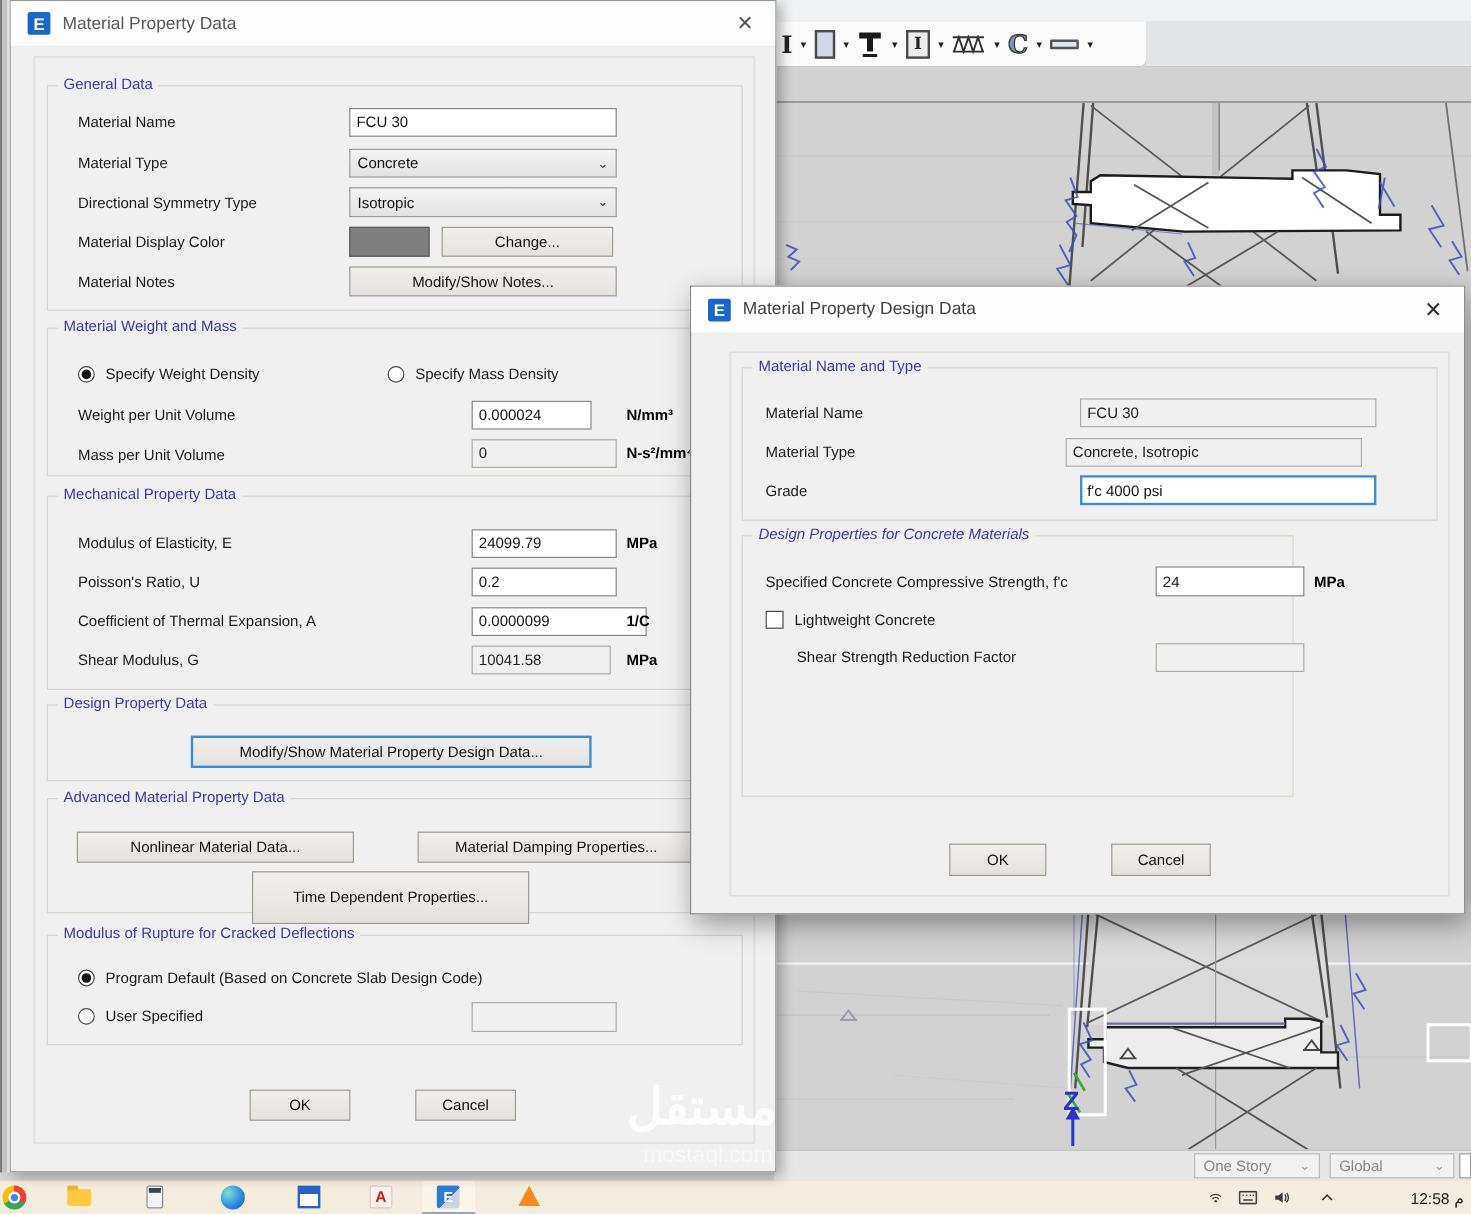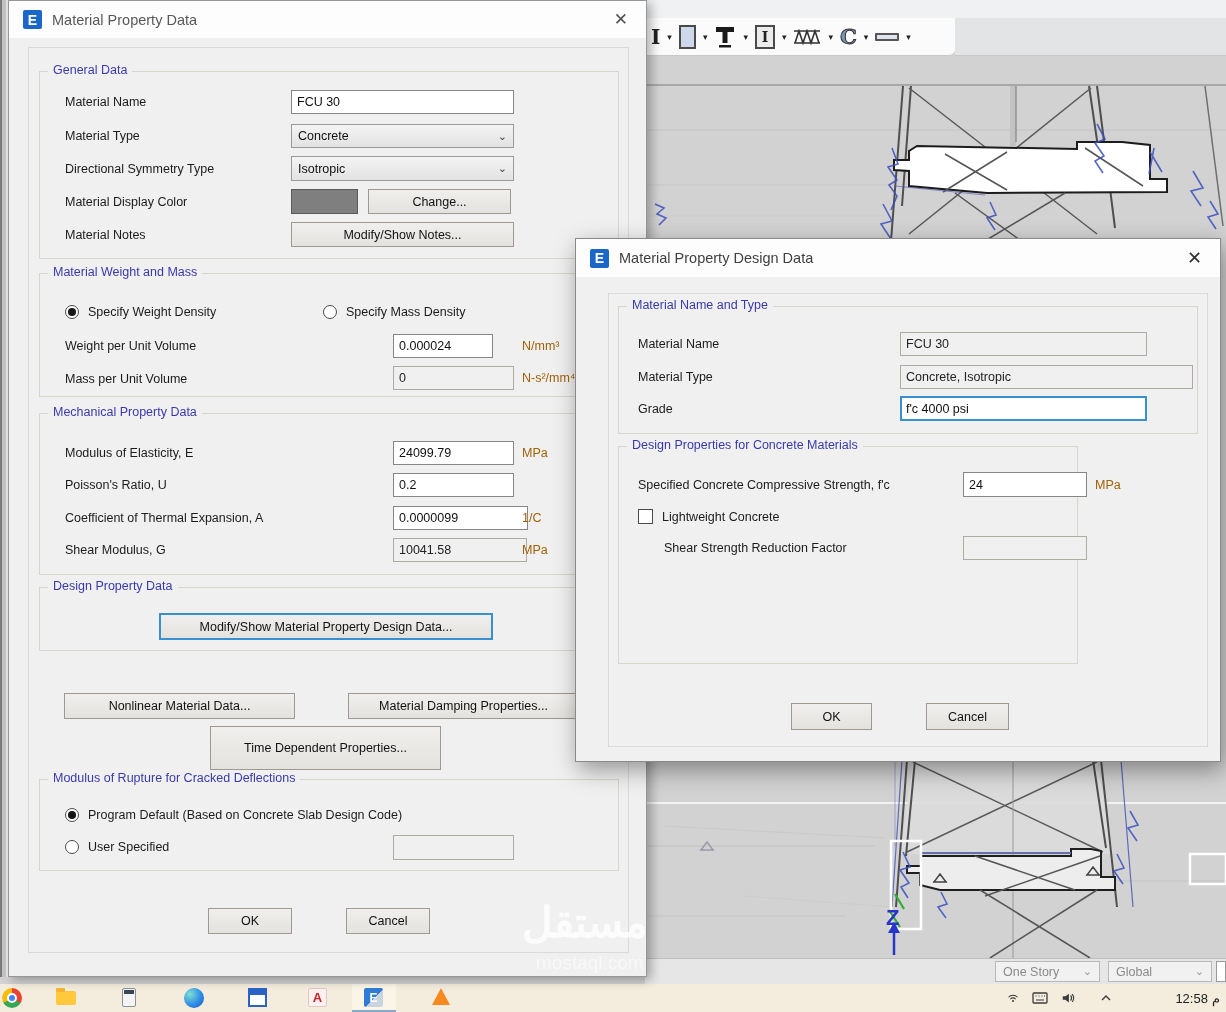--- a/index.html
+++ b/index.html
@@ -19,21 +19,21 @@
       background:linear-gradient(#f0efed,#e3e2df);border:1px solid #9e9a92;font-size:12.5px;color:#111;
       box-sizing:border-box;cursor:default;white-space:nowrap;}
   .bt.foc2{border:2px solid #3a8fd0;}
   .grp{position:absolute;border:1px solid #d8d5cd;box-sizing:border-box;}
   .gt{position:absolute;top:-9px;left:8px;background:#f0f0f0;padding:0 5px;color:#3939ac;
       font-size:12.5px;white-space:nowrap;}
   .rd{position:absolute;width:14px;height:14px;border:1px solid #4a4a4a;border-radius:50%;
       background:#fff;transform:translateY(-50%);box-sizing:border-box;}
   .rd.on::after{content:"";position:absolute;inset:2px;border-radius:50%;background:#161616;}
   .ck{position:absolute;width:15px;height:15px;border:1px solid #4a4a4a;background:#fff;box-sizing:border-box;}
-  .un{position:absolute;font-size:12.5px;color:#a16207;white-space:nowrap;transform:translateY(-50%);}
+  .un{position:absolute;font-size:12.5px;color:#000000;white-space:nowrap;transform:translateY(-50%);font-weight:bold;}
   
   .dlg{position:absolute;background:#f0f0f0;border:1px solid #979797;box-sizing:border-box;}
   .tbar{height:37px;background:#fdfdfd;display:flex;align-items:center;padding:0 14px;gap:10px;}
   .elogo{width:19px;height:19px;background:#1b66c9;color:#fff;font-weight:bold;font-size:14px;
          display:flex;align-items:center;justify-content:center;border-radius:2px;flex:0 0 auto;}
   .ttl{font-size:14.5px;color:#585858;}
   .xbtn{margin-left:auto;font-size:17px;color:#555;line-height:1;padding:2px 4px;}
   .inpan{position:absolute;border:1px solid #dadada;box-sizing:border-box;}
   
   .tbarea{position:absolute;left:645px;top:18px;width:310px;height:38px;background:#fbfbfb;
@@ -218,20 +218,23 @@
       </div>
     <div class="grp" style="left:30px;top:412px;width:580px;height:162px;">
       <span class="gt">Mechanical Property Data</span>
       </div>
     <div class="grp" style="left:30px;top:272px;width:580px;height:124px;">
       <span class="gt">Material Weight and Mass</span>
       </div>
     <div class="grp" style="left:30px;top:586px;width:580px;height:64px;">
       <span class="gt">Design Property Data</span>
       </div>
+    <div class="grp" style="left:30px;top:664px;width:580px;height:96px;">
+      <span class="gt">Advanced Material Property Data</span>
+      </div>
     <div class="grp" style="left:30px;top:778px;width:580px;height:92px;">
       <span class="gt">Modulus of Rupture for Cracked Deflections</span>
       </div>
 
     <span class="lb" style="left:56px;top:101px;">Material Name</span>
     <div class="tx" style="left:282px;top:89px;width:223px;height:24px;">FCU 30</div>
     <span class="lb" style="left:56px;top:135px;">Material Type</span>
     <div class="cb" style="left:282px;top:123px;width:223px;height:24px;">
       <span>Concrete</span>
       <span class="cv">⌄</span>
@@ -258,24 +261,24 @@
     <div class="tx dis" style="left:384px;top:365px;width:121px;height:24px;">0</div>
     <span class="un" style="left:513px;top:377px;">N-s²/mm⁴</span>
 
     <span class="lb" style="left:56px;top:452px;">Modulus of Elasticity,  E</span>
     <div class="tx" style="left:384px;top:440px;width:121px;height:24px;">24099.79</div>
     <span class="un" style="left:513px;top:452px;">MPa</span>
     <span class="lb" style="left:56px;top:484px;">Poisson's Ratio,  U</span>
     <div class="tx" style="left:384px;top:472px;width:121px;height:24px;">0.2</div>
     <span class="un" style="left:513px;top:484px;"></span>
     <span class="lb" style="left:56px;top:517px;">Coefficient of Thermal Expansion,  A</span>
-    <div class="tx" style="left:384px;top:505px;width:135px;height:24px;">0.0000099</div>
+    <div class="tx" style="left:384px;top:505px;width:146px;height:24px;">0.0000099</div>
     <span class="un" style="left:513px;top:517px;">1/C</span>
     <span class="lb" style="left:56px;top:549px;">Shear Modulus,  G</span>
-    <div class="tx dis" style="left:384px;top:537px;width:134px;height:24px;">10041.58</div>
+    <div class="tx dis" style="left:384px;top:537px;width:116px;height:24px;">10041.58</div>
     <span class="un" style="left:513px;top:549px;">MPa</span>
 
     <div class="bt foc2" style="left:150px;top:612px;width:334px;height:27px;">Modify/Show Material Property Design Data...</div>
 
     <div class="bt" style="left:55px;top:692px;width:231px;height:26px;">Nonlinear Material Data...</div>
     <div class="bt" style="left:339px;top:692px;width:231px;height:26px;">Material Damping Properties...</div>
     <div class="bt" style="left:201px;top:725px;width:231px;height:44px;">Time Dependent Properties...</div>
 
     <span class="rd on" style="left:56px;top:814px;"></span>
     <span class="lb" style="left:79px;top:814px;">Program Default  (Based on Concrete Slab Design Code)</span>
@@ -294,28 +297,28 @@
     <div class="tbar" style="height:38px;">
       <span class="elogo">E</span>
       <span class="ttl" style="color:#3f3f3f;">Material Property Design Data</span>
       <span class="xbtn" style="font-size:18px;color:#333;">✕</span>
     </div>
     <div class="inpan" style="left:32px;top:54px;width:600px;height:454px;"></div>
 
     <div class="grp" style="left:42px;top:67px;width:580px;height:128px;">
       <span class="gt">Material Name and Type</span>
       </div>
-    <div class="grp" style="left:42px;top:207px;width:460px;height:218px;">
+    <div class="grp" style="left:42px;top:207px;width:460px;height:218px;font-style:italic;">
       <span class="gt">Design Properties for Concrete Materials</span>
       </div>
 
     <span class="lb" style="left:62px;top:105px;">Material Name</span>
     <div class="tx dis" style="left:324px;top:93px;width:247px;height:24px;">FCU 30</div>
     <span class="lb" style="left:62px;top:138px;">Material Type</span>
-    <div class="tx dis" style="left:324px;top:126px;width:293px;height:24px;">Concrete, Isotropic</div>
+    <div class="tx dis" style="left:312px;top:126px;width:247px;height:24px;">Concrete, Isotropic</div>
     <span class="lb" style="left:62px;top:170px;">Grade</span>
     <div class="tx foc" style="left:324px;top:157px;width:247px;height:25px;">f'c 4000 psi</div>
 
     <span class="lb" style="left:62px;top:246px;">Specified Concrete Compressive Strength, f'c</span>
     <div class="tx" style="left:387px;top:233px;width:124px;height:25px;">24</div>
     <span class="un" style="left:519px;top:246px;">MPa</span>
     <span class="ck" style="left:62px;top:270px;"></span>
     <span class="lb" style="left:86px;top:278px;">Lightweight Concrete</span>
     <span class="lb" style="left:88px;top:309px;">Shear Strength Reduction Factor</span>
     <div class="tx dis" style="left:387px;top:297px;width:124px;height:24px;"></div>

